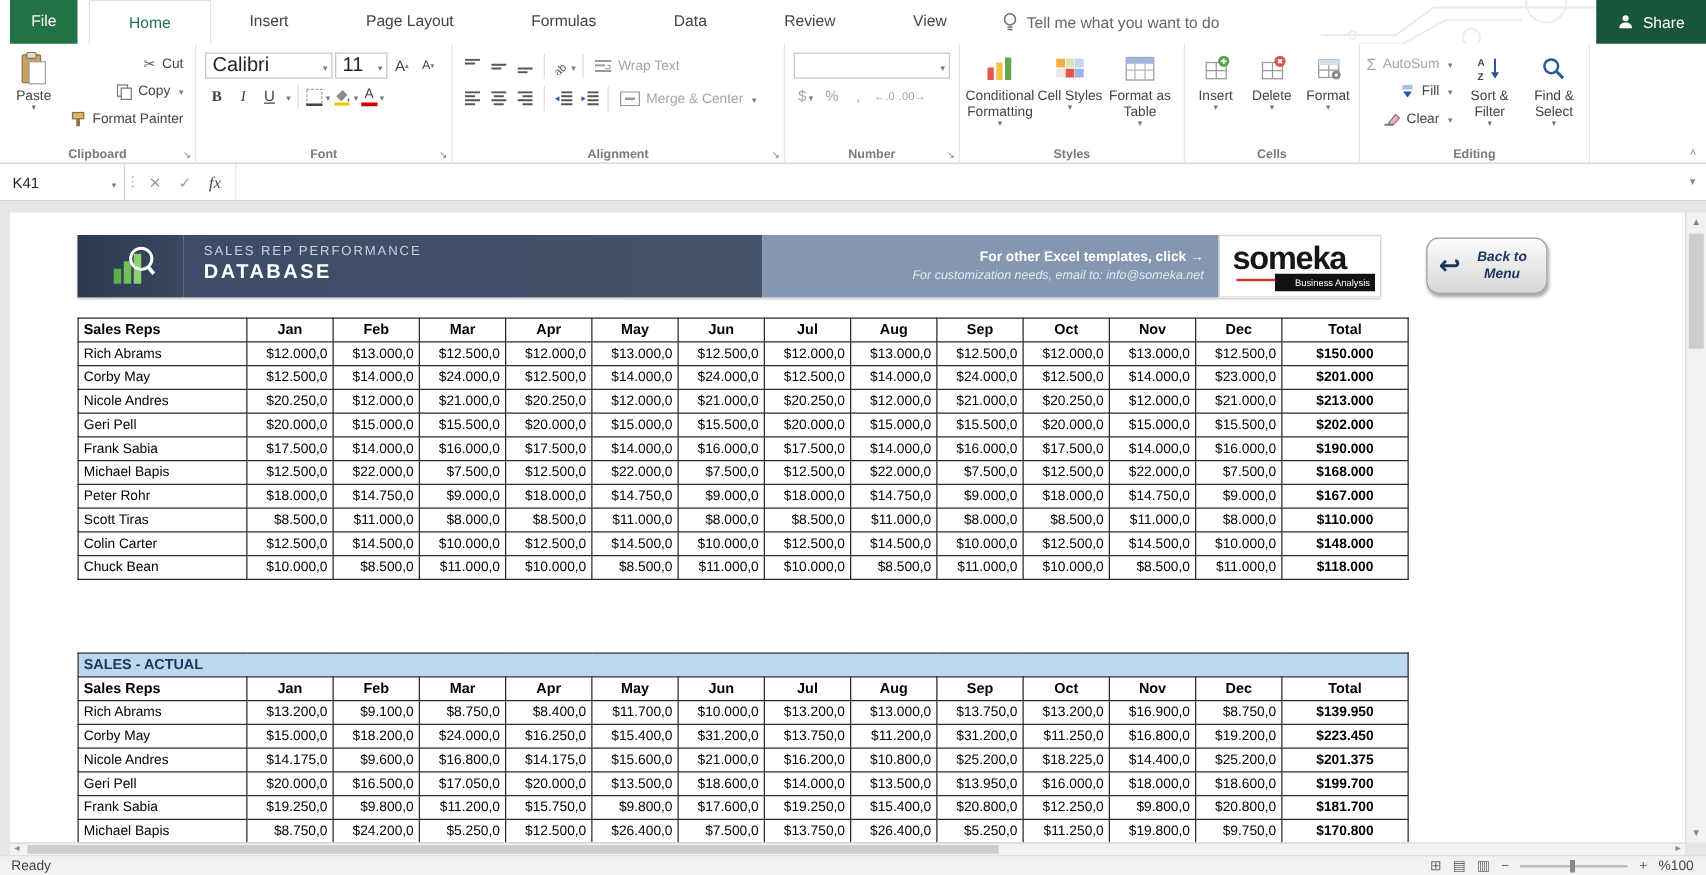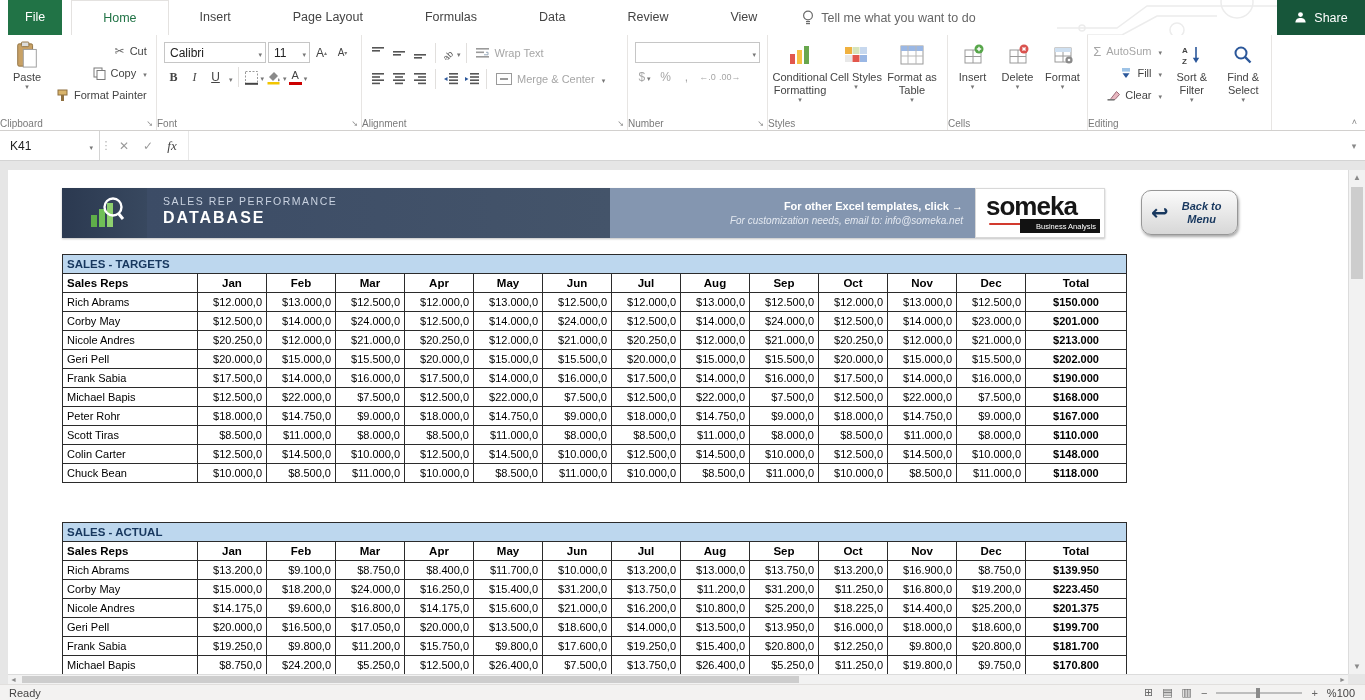--- a/index.html
+++ b/index.html
@@ -11,33 +11,33 @@
   .tab{padding:0 31px;line-height:35px;font-size:12.5px;color:#444;white-space:nowrap;cursor:default;}
   .tab.file{background:#217346;color:#fff;padding:0 17px;margin-right:9px;}
   .tab.active{color:#217346;background:#fff;border:1px solid #e4e2e0;border-bottom:none;}
   .tellme{display:flex;align-items:center;gap:7px;margin-left:14px;font-size:12.5px;color:#666;}
   .share{position:absolute;right:0;top:0;width:88px;height:35px;background:#17563a;color:#fff;display:flex;align-items:center;justify-content:center;gap:7px;font-size:12.5px;}
   .deco{position:absolute;right:88px;top:0;pointer-events:none;}
 
   
   .ribbon{position:absolute;top:35px;left:0;right:0;height:96px;background:#fff;border-bottom:1px solid #d2d0ce;display:flex;z-index:4;}
   .rb-group{position:relative;height:100%;border-right:1px solid #e7e5e3;padding:3px 2px 16px 2px;}
-  .rb-label{position:absolute;bottom:1px;left:0;right:0;font-size:10px;color:#7a7a7a;}
+  .rb-label{position:absolute;bottom:1px;left:0;right:0;text-align:center;font-size:10px;color:#7a7a7a;font-weight:bold;}
   .launcher{position:absolute;bottom:2px;right:3px;font-size:8px;color:#8a8a8a;line-height:8px;}
   .launcher::after{content:"↘";}
   .rb-flex{display:flex;height:100%;}
   .big-btn{display:flex;flex-direction:column;align-items:center;width:50px;padding-top:3px;font-size:11px;line-height:13px;text-align:center;color:#444;}
   .big-btn .ibx{height:28px;display:flex;align-items:center;justify-content:center;margin-bottom:2px;}
   .dd::after{content:"▾";font-size:7px;color:#777;margin-left:2px;}
   .ddb::after{content:"▾";font-size:7px;color:#777;display:block;line-height:6px;}
   .small-col{display:flex;flex-direction:column;justify-content:flex-start;padding-top:2px;align-items:flex-end;}
   .small-btn{display:flex;align-items:center;gap:5px;height:22px;font-size:11px;color:#444;padding:0 4px;white-space:nowrap;}
   .rb-rows{display:flex;flex-direction:column;gap:4px;padding:4px 5px;}
   .rbrow{display:flex;align-items:center;gap:2px;}
-  .combo{border:1px solid #c6c6c6;height:21px;background:#fff;display:flex;align-items:center;justify-content:space-between;padding:0 3px 0 5px;font-size:12px;color:#222;}
+  .combo{border:1px solid #c6c6c6;height:21px;background:#fff;display:flex;align-items:center;justify-content:space-between;padding:0 3px 0 5px;font-size:16px;color:#222;}
   .mini{min-width:19px;height:20px;display:flex;align-items:center;justify-content:center;font-size:12px;color:#444;}
   .muted{color:#a6a6a6;}
   .vsep{width:1px;height:20px;background:#e1dfdd;margin:0 3px;}
   .bold-b{font-weight:bold;font-family:"Liberation Serif",serif;}
   .ital-i{font-style:italic;font-family:"Liberation Serif",serif;}
   .und-u{text-decoration:underline;}
   .fc-stack{display:flex;flex-direction:column;align-items:center;line-height:11px;}
   .fc-bar{width:13px;height:3px;margin-top:1px;}
   .sigma::before{content:"Σ";font-size:13px;}
   .cutico::before{content:"✂";font-size:12px;color:#666;}
@@ -569,23 +569,20 @@
             <col style="width: 69px;">
             <col style="width: 69px;">
             <col style="width: 69px;">
             <col style="width: 69px;">
             <col style="width: 69px;">
             <col style="width: 69px;">
             <col style="width: 69px;">
             <col style="width: 101px;">
           </colgroup>
           <tbody>
-            <tr>
-              <td class="t-title" colspan="14">SALES - TARGETS</td>
-            </tr>
             <tr class="t-head">
               <td class="c-name">Sales Reps</td>
               <td class="c-mon">Jan</td>
               <td class="c-mon">Feb</td>
               <td class="c-mon">Mar</td>
               <td class="c-mon">Apr</td>
               <td class="c-mon">May</td>
               <td class="c-mon">Jun</td>
               <td class="c-mon">Jul</td>
               <td class="c-mon">Aug</td>

